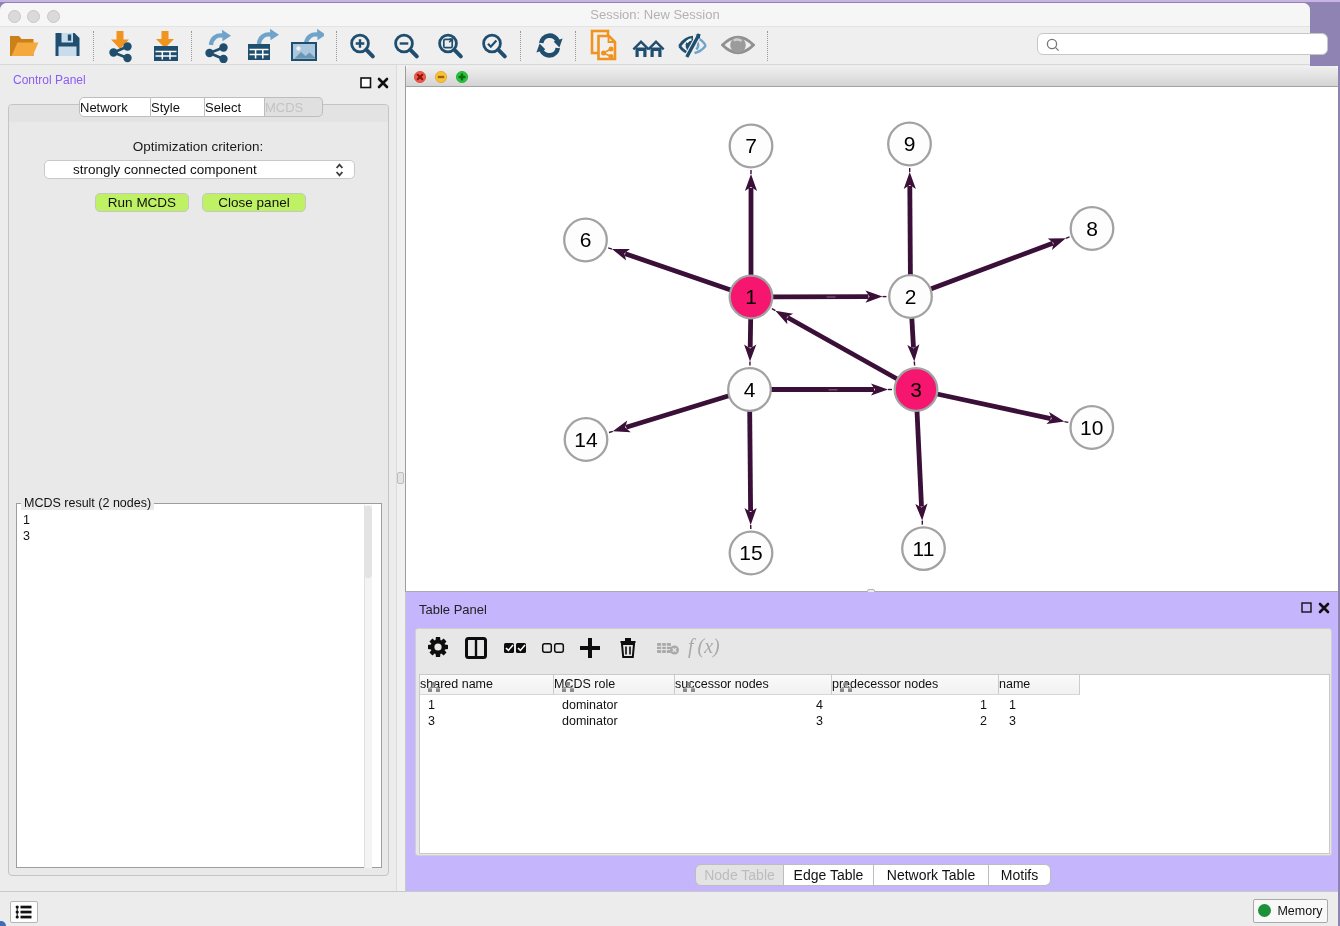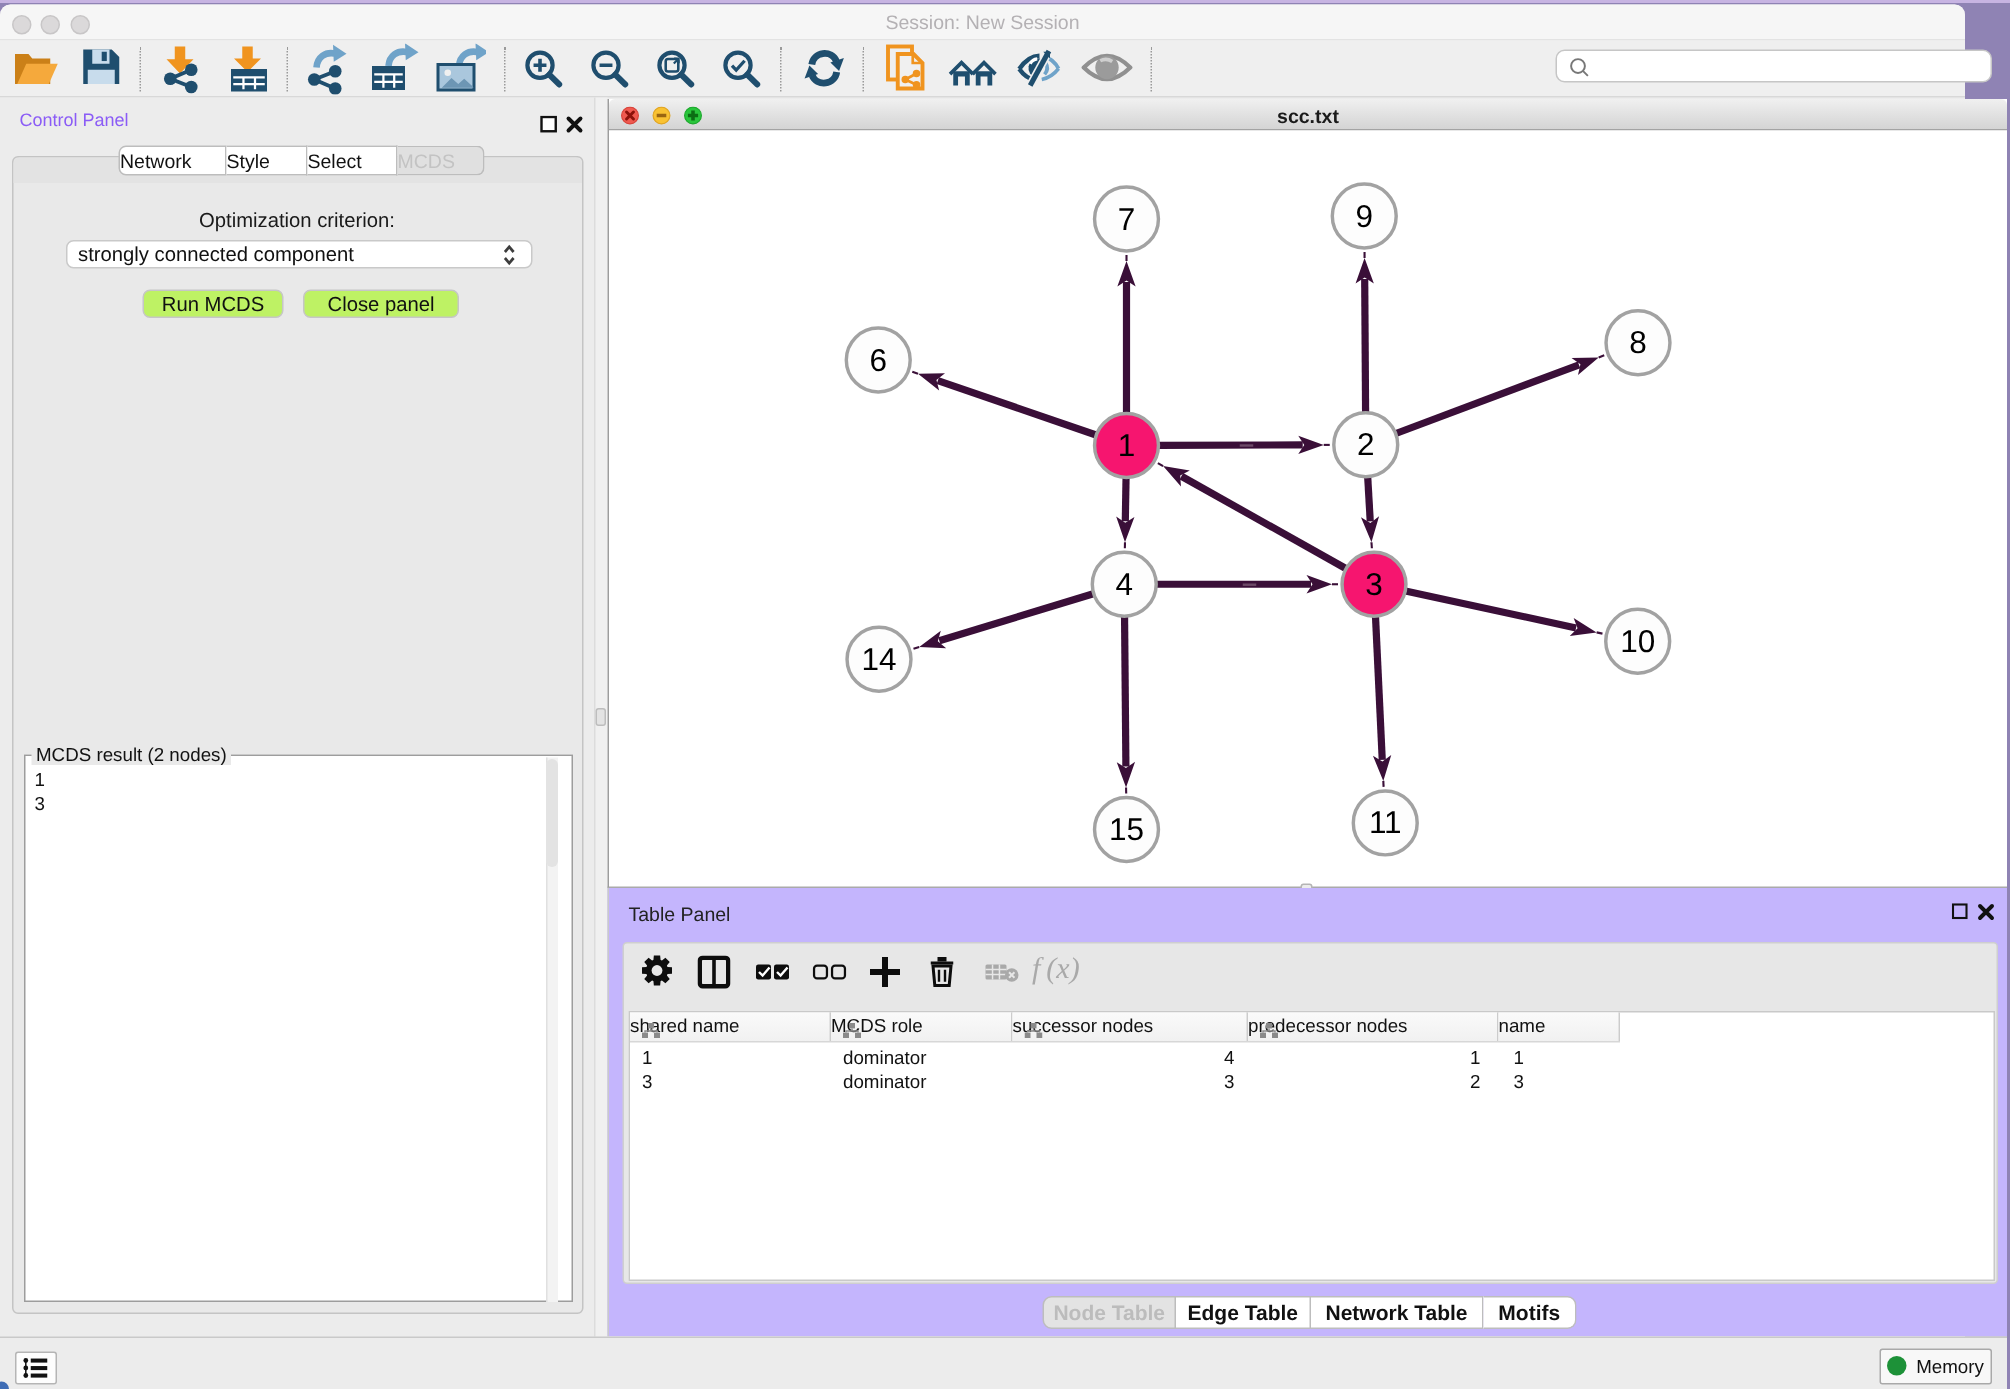--- a/index.html
+++ b/index.html
@@ -11,41 +11,41 @@
 #toolbar{position:absolute;left:0;top:24px;width:100%;height:38px;background:#efefef;border-bottom:1px solid #d8d8d8}
 .sep{position:absolute;top:4px;height:30px;width:0;border-left:1px dotted #9a9a9a}
 .ticon{position:absolute;top:2px}
 #searchbox{position:absolute;left:1037px;top:6px;width:291px;height:22px;background:#fff;border:1px solid #c6c6c6;border-radius:6px}
 
 #cpanel{position:absolute;left:0;top:62px;width:396px;height:826px;background:#ececec}
 #cp-title{position:absolute;left:13px;top:8px;font-size:12px;color:#8b5cf6}
 #cp-box{position:absolute;left:8px;top:39px;width:381px;height:772px;border:1px solid #c4c4c4;border-radius:4px;background:#e9e9e9}
 .tab{position:absolute;top:32px;height:20px;font-size:13px;color:#111;background:#fff;border:1px solid #bdbdbd;line-height:19px;z-index:5}
 #opt-label{position:absolute;left:0;top:74px;width:396px;text-align:center;font-size:13.5px;color:#1a1a1a}
-#dropdown{position:absolute;left:44px;top:95px;width:311px;height:19px;background:#fff;border:1px solid #c9c9c9;border-radius:5px;font-size:13.5px;color:#111;line-height:17px;padding-left:7px}
+#dropdown{position:absolute;left:44px;top:95px;width:311px;height:19px;background:#fff;border:1px solid #c9c9c9;border-radius:5px;font-size:13.5px;color:#111;line-height:17px;padding-left:28px}
 .btn{position:absolute;top:128px;height:19px;background:#bef264;border:1px solid #c6c6c6;border-radius:5px;font-size:13.5px;color:#111;text-align:center;line-height:17px}
 #mcds-group{position:absolute;left:16px;top:438px;width:366px;height:365px;border:1px solid #9d9d9d;background:#fff}
 #mcds-label{position:absolute;left:21px;top:431px;font-size:12.5px;color:#111;background:#e9e9e9;padding:0 3px}
 #mcds-scroll{position:absolute;right:9px;top:1px;width:8px;height:363px;background:#f3f3f3;border-left:1px solid #e0e0e0}
 #mcds-thumb{position:absolute;right:9px;top:2px;width:8px;height:72px;background:#e3e3e3;border-radius:4px}
 
 #vsplit{position:absolute;left:396px;top:62px;width:9px;height:829px;background:#f0f0f0;border-left:1px solid #dcdcdc}
 #vgrip{position:absolute;left:397px;top:469px;width:7px;height:12px;background:#e3e3e3;border:1px solid #bdbdbd;border-radius:2px}
 
 #netwin{position:absolute;left:405px;top:63px;width:933px;height:526px;background:#fff;border-left:1px solid #9d9d9d;border-bottom:1px solid #aaa}
 #nw-title{position:absolute;left:0;top:0;width:100%;height:21px;background:linear-gradient(#f0f0f0,#d4d4d4);border-bottom:1px solid #a3a3a3;border-radius:4px 4px 0 0}
 #nw-text{position:absolute;top:4px;width:100%;text-align:center;font-size:13px;font-weight:bold;color:#1a1a1a}
 #hgrip{position:absolute;left:867px;top:586px;width:8px;height:6px;background:#ececec;border:1px solid #b5b5b5;border-radius:2px}
 
 #tpanel{position:absolute;left:405px;top:589px;width:933px;height:299px;background:#c4b5fd;border-left:1px solid #c9c9c9}
 #tp-title{position:absolute;left:13px;top:10px;font-size:13px;color:#222}
 #tp-box{position:absolute;left:9px;top:36px;width:917px;height:228px;background:#e7e7e7;border:1px solid #cfcfcf;border-radius:3px}
 #ttable{position:absolute;left:3px;top:45px;width:911px;height:180px;background:#fff;border:1px solid #c9c9c9}
 .th{position:absolute;top:0;height:19px;background:linear-gradient(#fafafa,#f1f1f1);border-right:1px solid #cccccc;font-size:12.5px;color:#111;line-height:19px}
-.btab{position:absolute;top:272px;height:22px;background:#fff;border:1px solid #bdbdbd;font-size:14px;font-weight:bold;color:#111;text-align:center;line-height:21px}
+.btab{position:absolute;top:272px;height:22px;background:#fff;border:1px solid #bdbdbd;font-size:14px;font-weight:normal;color:#111;text-align:center;line-height:21px}
 
 #statusbar{position:absolute;left:0;top:888px;width:1338px;height:35px;background:#ececec;border-top:1px solid #c9c9c9}
 #listbtn{position:absolute;left:10px;top:9px;width:28px;height:22px;background:#fdfdfd;border:1px solid #b5b5b5;border-radius:2px}
 #membtn{position:absolute;right:10px;top:7px;width:75px;height:24px;background:#f8f8f8;border:1px solid #a9a9a9;font-size:12.5px;color:#111;text-align:center;line-height:22px;border-radius:2px}
 </style></head>
 <body>
 <div style="position:absolute;left:0;top:0;width:1340px;height:2px;background:#c7b4e2"></div>
 <div id="win">
  <div id="titlebar">
   <div class="tl" style="left:8px"></div>
@@ -219,21 +219,20 @@
  <div id="netwin">
   <div id="nw-title">
    <svg width="60" height="14" viewBox="0 0 60 14" style="position:absolute;left:8px;top:4.5px">
     <circle cx="6" cy="6" r="5.6" fill="#ef5a50" stroke="#d8453c" stroke-width="0.8"></circle>
     <path d="M3.7 3.7 L8.3 8.3 M8.3 3.7 L3.7 8.3" stroke="#8c120b" stroke-width="2" stroke-linecap="round"></path>
     <circle cx="27" cy="6" r="5.6" fill="#f9c232" stroke="#e0a524" stroke-width="0.8"></circle>
     <line x1="2.8" y1="6" x2="9.2" y2="6" stroke="#9a6511" stroke-width="2.4" transform="translate(21,0)"></line>
     <circle cx="48" cy="6" r="5.6" fill="#29c53b" stroke="#1fa92f" stroke-width="0.8"></circle>
     <path d="M48 2.6 L48 9.4 M44.6 6 L51.4 6" stroke="#0c6e14" stroke-width="2.4"></path>
    </svg>
-   <div id="nw-text">scc.txt</div>
   </div>
   <svg width="933" height="504" style="position:absolute;left:0;top:22px" viewBox="0 0 933 504">
 <line x1="345.0" y1="187.5" x2="345.0" y2="100.0" stroke="#3a0f38" stroke-width="4.8"></line>
 <polygon points="345.0,86.0 351.1,103.0 345.0,99.0 338.9,103.0" fill="#3a0f38"></polygon>
 <line x1="345.0" y1="86.0" x2="345.0" y2="82.0" stroke="#3a0f38" stroke-width="1.4"></line>
 <line x1="324.7" y1="202.0" x2="219.2" y2="165.7" stroke="#3a0f38" stroke-width="4.8"></line>
 <polygon points="206.0,161.1 224.0,160.9 218.3,165.4 220.1,172.4" fill="#3a0f38"></polygon>
 <line x1="206.0" y1="161.1" x2="202.2" y2="159.8" stroke="#3a0f38" stroke-width="1.4"></line>
 <line x1="366.5" y1="208.9" x2="462.5" y2="208.6" stroke="#3a0f38" stroke-width="4.8"></line>
 <polygon points="476.5,208.6 459.5,214.7 463.5,208.6 459.5,202.5" fill="#3a0f38"></polygon>

